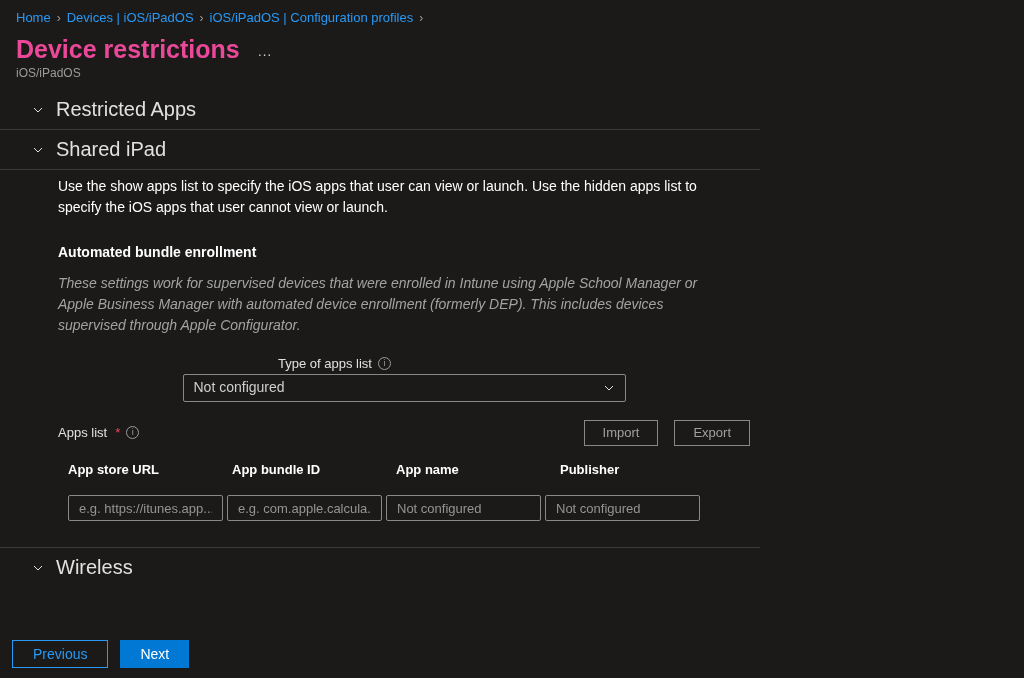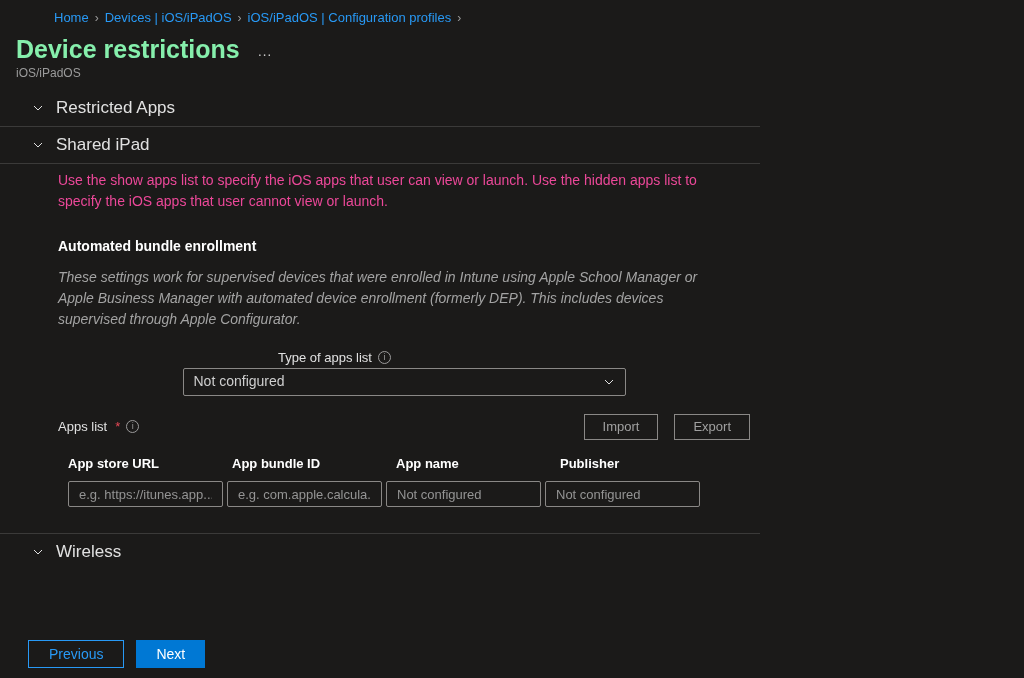--- a/index.html
+++ b/index.html
@@ -12,38 +12,37 @@
     font-size: 14px;
     overflow: hidden;
     position: relative;
   }
   .breadcrumb {
     display: flex;
     align-items: center;
     gap: 6px;
     padding: 10px 16px 4px 16px;
     font-size: 13px;
-    margin-left: 38px;
   }
   .breadcrumb a {
     color: #2899f5;
     text-decoration: none;
     cursor: pointer;
   }
   .breadcrumb .chevron {
     color: #9b9b9b;
     font-size: 12px;
   }
   .page-header {
     padding: 6px 16px 4px 16px;
   }
   .page-title {
     font-size: 25px;
     font-weight: 600;
-    color: #86efac;
+    color: #ec4899;
     display: inline-block;
   }
   .more-icon {
     display: inline-block;
     margin-left: 14px;
     color: #c8c8c8;
     vertical-align: middle;
   }
   .page-subtitle {
     color: #9b9b9b;
@@ -64,29 +63,29 @@
     padding: 8px 10px 8px 32px;
     cursor: pointer;
   }
   .section-header .chev {
     width: 14px;
     display: inline-flex;
     color: #e1e1e1;
   }
   .section-header .label {
     color: #e1e1e1;
-    font-size: 17px;
+    font-size: 20px;
   }
   .section-body {
     padding: 6px 10px 26px 58px;
     color: #cfcfcf;
     line-height: 1.5;
   }
   .section-body p.desc {
-    color: #ec4899;
+    color: #ffffff;
     max-width: 660px;
   }
   .subheader {
     font-weight: 600;
     color: #fff;
     margin-top: 24px;
     margin-bottom: 10px;
   }
   .subdesc {
     color: #a3a3a3;
@@ -161,21 +160,21 @@
     cursor: pointer;
     font-size: 13px;
   }
   .table {
     margin-top: 4px;
     margin-left: 10px;
   }
   .table-head {
     display: flex;
     gap: 4px;
-    margin-bottom: 8px;
+    margin-bottom: 16px;
   }
   .table-head .col {
     font-weight: 600;
     font-size: 13px;
     color: #fff;
   }
   .col.c1 { width: 160px; }
   .col.c2 { width: 160px; }
   .col.c3 { width: 160px; }
   .col.c4 { width: 160px; }
@@ -190,21 +189,21 @@
     padding: 0 10px;
     color: #e1e1e1;
     font-size: 13px;
     border-radius: 2px;
   }
   .input.w1 { width: 155px; }
   .input::placeholder { color: #949494; }
   .footer {
     position: absolute;
     bottom: 10px;
-    left: 28px;
+    left: 12px;
     display: flex;
     gap: 12px;
   }
   .btn {
     height: 28px;
     padding: 0 20px;
     font-size: 14px;
     border: none;
     cursor: pointer;
   }

